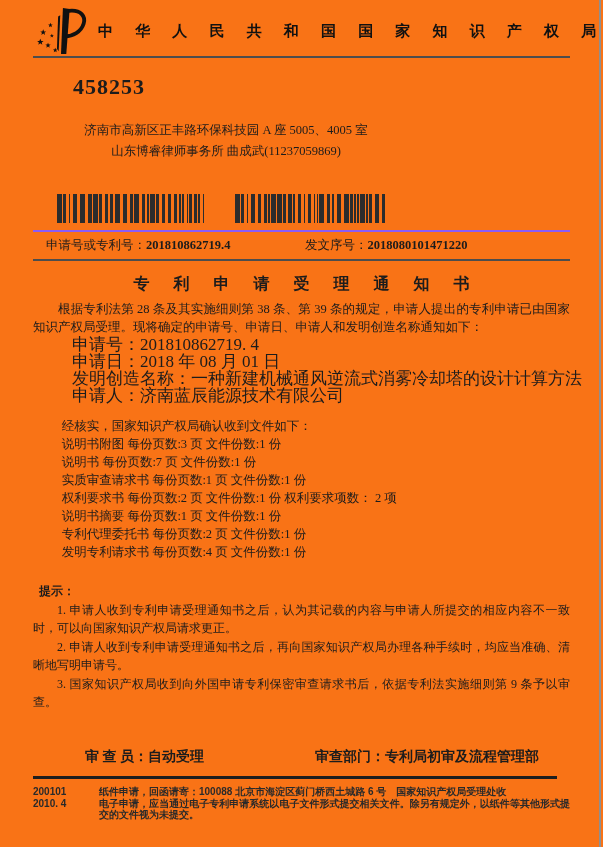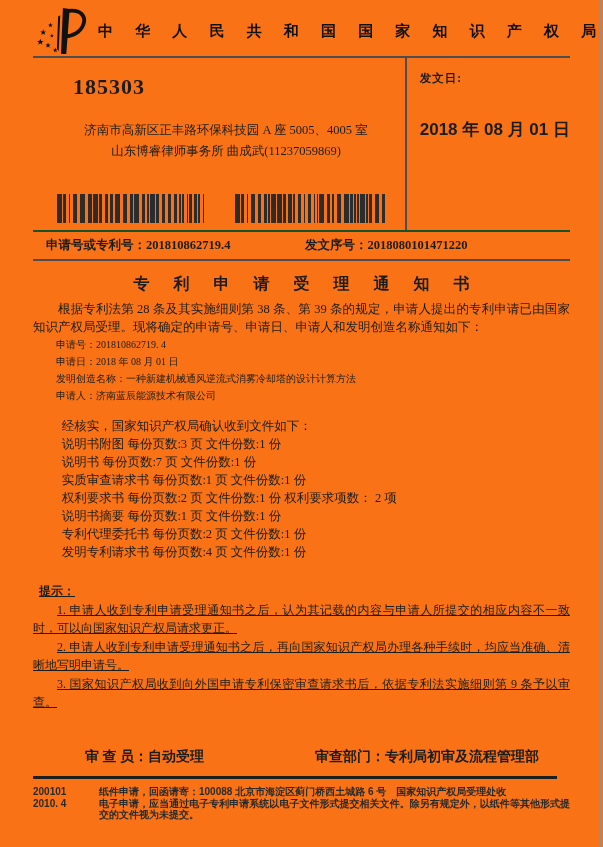--- a/index.html
+++ b/index.html
@@ -41,40 +41,40 @@
   .issue-label{font-size:11.5px;font-weight:700;letter-spacing:1px;}
   .issue-date{
     margin-top:32px;
     font-family:"Liberation Sans","DejaVu Sans",sans-serif;
     font-weight:700;font-size:17px;letter-spacing:0px;white-space:nowrap;
   }
 
   
   .num-row{
     margin:0 33px;height:27px;
-    border-top:2px solid #14532d;border-bottom:2px solid #4d4d4d;
+    border-top:2px solid #8b5cf6;border-bottom:2px solid #4d4d4d;
     display:flex;align-items:center;
-    font-size:12.5px;font-weight:700;white-space:nowrap;
+    font-size:12.5px;font-weight:400;white-space:nowrap;
   }
   .num-left{margin-left:13px;width:258px;}
   .num-right{margin-left:1px;}
   .num-row b{font-family:"Liberation Serif","DejaVu Serif",serif;}
 
   
   .doc-title{
     text-align:center;font-weight:700;font-size:16px;
     letter-spacing:10px;text-indent:10px;margin:13px 0 5px 0;white-space:nowrap;
   }
   .intro{margin:3px 33px 0 33px;font-size:12.5px;line-height:18px;text-indent:2em;text-align:justify;}
-  .fields{margin:0 33px;padding-left:2.3em;font-size:10px;line-height:17px;}
+  .fields{margin:0 33px;padding-left:2.3em;font-size:17px;line-height:17px;}
   .fields .row{white-space:nowrap;}
   .received{margin:13px 33px 0 33px;padding-left:2.3em;font-size:12.5px;line-height:18px;}
   .received .row{white-space:nowrap;}
 
-  .hints{margin:21px 33px 0 33px;font-size:12px;line-height:18.5px;text-decoration:underline;}
+  .hints{margin:21px 33px 0 33px;font-size:12px;line-height:18.5px;}
   .hints-label{margin-left:6px;font-weight:600;}
   .hint{text-indent:2em;text-align:justify;}
 
   
   .signoff{position:absolute;left:33px;right:33px;top:748px;height:20px;font-size:14px;font-weight:bold;}
   .examiner{position:absolute;left:52px;white-space:nowrap;}
   .dept{position:absolute;left:282px;white-space:nowrap;}
 
   
   .footer-block{position:absolute;left:33px;right:33px;top:776px;}
@@ -106,33 +106,29 @@
       <use href="#st" transform="translate(6.5,37.5) scale(1.1)"></use>
       <use href="#st" transform="translate(14.5,41) scale(0.9)"></use>
       <use href="#st" transform="translate(22,46) scale(0.8)"></use>
     </svg>
     <div class="authority">中 华 人 民 共 和 国 国 家 知 识 产 权 局</div>
   </div>
   <div class="top-rule"></div>
 
   <div class="band">
     <div class="band-left">
-      <div class="postal">185303</div>
+      <div class="postal">458253</div>
       <div class="addr">
         <div>济南市高新区正丰路环保科技园 A 座 5005、4005 室</div>
         <div>山东博睿律师事务所  曲成武(11237059869)</div>
       </div>
       <div class="barcodes">
         <div class="barcode barcode-1"><span style="display: inline-block; vertical-align: top; height: 29px; background: rgb(44, 44, 44); width: 4.5px; margin-right: 1.4px;"></span><span style="display: inline-block; vertical-align: top; height: 29px; background: rgb(44, 44, 44); width: 3px; margin-right: 2.8px;"></span><span style="display: inline-block; vertical-align: top; height: 29px; background: rgb(44, 44, 44); width: 1.5px; margin-right: 2.8px;"></span><span style="display: inline-block; vertical-align: top; height: 29px; background: rgb(44, 44, 44); width: 4.5px; margin-right: 2.8px;"></span><span style="display: inline-block; vertical-align: top; height: 29px; background: rgb(44, 44, 44); width: 4.5px; margin-right: 2.8px;"></span><span style="display: inline-block; vertical-align: top; height: 29px; background: rgb(44, 44, 44); width: 4.5px; margin-right: 1.4px;"></span><span style="display: inline-block; vertical-align: top; height: 29px; background: rgb(44, 44, 44); width: 4.5px; margin-right: 1.4px;"></span><span style="display: inline-block; vertical-align: top; height: 29px; background: rgb(44, 44, 44); width: 3px; margin-right: 2.8px;"></span><span style="display: inline-block; vertical-align: top; height: 29px; background: rgb(44, 44, 44); width: 3px; margin-right: 1.4px;"></span><span style="display: inline-block; vertical-align: top; height: 29px; background: rgb(44, 44, 44); width: 3px; margin-right: 2.8px;"></span><span style="display: inline-block; vertical-align: top; height: 29px; background: rgb(44, 44, 44); width: 4.5px; margin-right: 2.8px;"></span><span style="display: inline-block; vertical-align: top; height: 29px; background: rgb(44, 44, 44); width: 4.5px; margin-right: 2.8px;"></span><span style="display: inline-block; vertical-align: top; height: 29px; background: rgb(44, 44, 44); width: 3px; margin-right: 1.4px;"></span><span style="display: inline-block; vertical-align: top; height: 29px; background: rgb(44, 44, 44); width: 4.5px; margin-right: 2.8px;"></span><span style="display: inline-block; vertical-align: top; height: 29px; background: rgb(44, 44, 44); width: 3px; margin-right: 2.8px;"></span><span style="display: inline-block; vertical-align: top; height: 29px; background: rgb(44, 44, 44); width: 1.5px; margin-right: 1.4px;"></span><span style="display: inline-block; vertical-align: top; height: 29px; background: rgb(44, 44, 44); width: 4.5px; margin-right: 1.4px;"></span><span style="display: inline-block; vertical-align: top; height: 29px; background: rgb(44, 44, 44); width: 3px; margin-right: 2.8px;"></span><span style="display: inline-block; vertical-align: top; height: 29px; background: rgb(44, 44, 44); width: 3px; margin-right: 2.8px;"></span><span style="display: inline-block; vertical-align: top; height: 29px; background: rgb(44, 44, 44); width: 3px; margin-right: 2.8px;"></span><span style="display: inline-block; vertical-align: top; height: 29px; background: rgb(44, 44, 44); width: 3px; margin-right: 2.8px;"></span><span style="display: inline-block; vertical-align: top; height: 29px; background: rgb(44, 44, 44); width: 1.5px; margin-right: 1.4px;"></span><span style="display: inline-block; vertical-align: top; height: 29px; background: rgb(44, 44, 44); width: 1.5px; margin-right: 2.8px;"></span><span style="display: inline-block; vertical-align: top; height: 29px; background: rgb(44, 44, 44); width: 1.5px; margin-right: 1.4px;"></span><span style="display: inline-block; vertical-align: top; height: 29px; background: rgb(44, 44, 44); width: 3px; margin-right: 1.4px;"></span><span style="display: inline-block; vertical-align: top; height: 29px; background: rgb(44, 44, 44); width: 3px; margin-right: 1.4px;"></span><span style="display: inline-block; vertical-align: top; height: 29px; background: rgb(44, 44, 44); width: 1.5px; margin-right: 2.8px;"></span><span style="display: inline-block; vertical-align: top; height: 29px; background: rgb(44, 44, 44); width: 3px; margin-right: 1.4px;"></span></div>
         <div class="barcode barcode-2"><span style="display: inline-block; vertical-align: top; height: 29px; background: rgb(44, 44, 44); width: 4.5px; margin-right: 1.4px;"></span><span style="display: inline-block; vertical-align: top; height: 29px; background: rgb(44, 44, 44); width: 3px; margin-right: 2.8px;"></span><span style="display: inline-block; vertical-align: top; height: 29px; background: rgb(44, 44, 44); width: 1.5px; margin-right: 2.8px;"></span><span style="display: inline-block; vertical-align: top; height: 29px; background: rgb(44, 44, 44); width: 4.5px; margin-right: 2.8px;"></span><span style="display: inline-block; vertical-align: top; height: 29px; background: rgb(44, 44, 44); width: 3px; margin-right: 2.8px;"></span><span style="display: inline-block; vertical-align: top; height: 29px; background: rgb(44, 44, 44); width: 3px; margin-right: 1.4px;"></span><span style="display: inline-block; vertical-align: top; height: 29px; background: rgb(44, 44, 44); width: 1.5px; margin-right: 1.4px;"></span><span style="display: inline-block; vertical-align: top; height: 29px; background: rgb(44, 44, 44); width: 4.5px; margin-right: 1.4px;"></span><span style="display: inline-block; vertical-align: top; height: 29px; background: rgb(44, 44, 44); width: 4.5px; margin-right: 1.4px;"></span><span style="display: inline-block; vertical-align: top; height: 29px; background: rgb(44, 44, 44); width: 3px; margin-right: 1.4px;"></span><span style="display: inline-block; vertical-align: top; height: 29px; background: rgb(44, 44, 44); width: 4.5px; margin-right: 1.4px;"></span><span style="display: inline-block; vertical-align: top; height: 29px; background: rgb(44, 44, 44); width: 1.5px; margin-right: 2.8px;"></span><span style="display: inline-block; vertical-align: top; height: 29px; background: rgb(44, 44, 44); width: 3px; margin-right: 2.8px;"></span><span style="display: inline-block; vertical-align: top; height: 29px; background: rgb(44, 44, 44); width: 1.5px; margin-right: 2.8px;"></span><span style="display: inline-block; vertical-align: top; height: 29px; background: rgb(44, 44, 44); width: 3px; margin-right: 2.8px;"></span><span style="display: inline-block; vertical-align: top; height: 29px; background: rgb(44, 44, 44); width: 1.5px; margin-right: 1.4px;"></span><span style="display: inline-block; vertical-align: top; height: 29px; background: rgb(44, 44, 44); width: 1.5px; margin-right: 1.4px;"></span><span style="display: inline-block; vertical-align: top; height: 29px; background: rgb(44, 44, 44); width: 4.5px; margin-right: 2.8px;"></span><span style="display: inline-block; vertical-align: top; height: 29px; background: rgb(44, 44, 44); width: 3px; margin-right: 2.8px;"></span><span style="display: inline-block; vertical-align: top; height: 29px; background: rgb(44, 44, 44); width: 1.5px; margin-right: 2.8px;"></span><span style="display: inline-block; vertical-align: top; height: 29px; background: rgb(44, 44, 44); width: 4.5px; margin-right: 2.8px;"></span><span style="display: inline-block; vertical-align: top; height: 29px; background: rgb(44, 44, 44); width: 4.5px; margin-right: 1.4px;"></span><span style="display: inline-block; vertical-align: top; height: 29px; background: rgb(44, 44, 44); width: 3px; margin-right: 1.4px;"></span><span style="display: inline-block; vertical-align: top; height: 29px; background: rgb(44, 44, 44); width: 1.5px; margin-right: 1.4px;"></span><span style="display: inline-block; vertical-align: top; height: 29px; background: rgb(44, 44, 44); width: 1.5px; margin-right: 1.4px;"></span><span style="display: inline-block; vertical-align: top; height: 29px; background: rgb(44, 44, 44); width: 4.5px; margin-right: 1.4px;"></span><span style="display: inline-block; vertical-align: top; height: 29px; background: rgb(44, 44, 44); width: 1.5px; margin-right: 1.4px;"></span><span style="display: inline-block; vertical-align: top; height: 29px; background: rgb(44, 44, 44); width: 3px; margin-right: 2.8px;"></span><span style="display: inline-block; vertical-align: top; height: 29px; background: rgb(44, 44, 44); width: 4.5px; margin-right: 2.8px;"></span><span style="display: inline-block; vertical-align: top; height: 29px; background: rgb(44, 44, 44); width: 3px; margin-right: 2.8px;"></span><span style="display: inline-block; vertical-align: top; height: 29px; background: rgb(44, 44, 44); width: 4.5px; margin-right: 2.8px;"></span></div>
       </div>
-    </div>
-    <div class="band-right">
-      <div class="issue-label">发文日:</div>
-      <div class="issue-date">2018 年 08 月 01 日</div>
     </div>
   </div>
 
   <div class="num-row">
     <span class="num-left"><span>申请号或专利号：</span><b>201810862719.4</b></span>
     <span class="num-right"><span>发文序号：</span><b>2018080101471220</b></span>
   </div>
 
   <div class="doc-title">专 利 申 请 受 理 通 知 书</div>
   <p class="intro">根据专利法第 28 条及其实施细则第 38 条、第 39 条的规定，申请人提出的专利申请已由国家知识产权局受理。现将确定的申请号、申请日、申请人和发明创造名称通知如下：</p>

